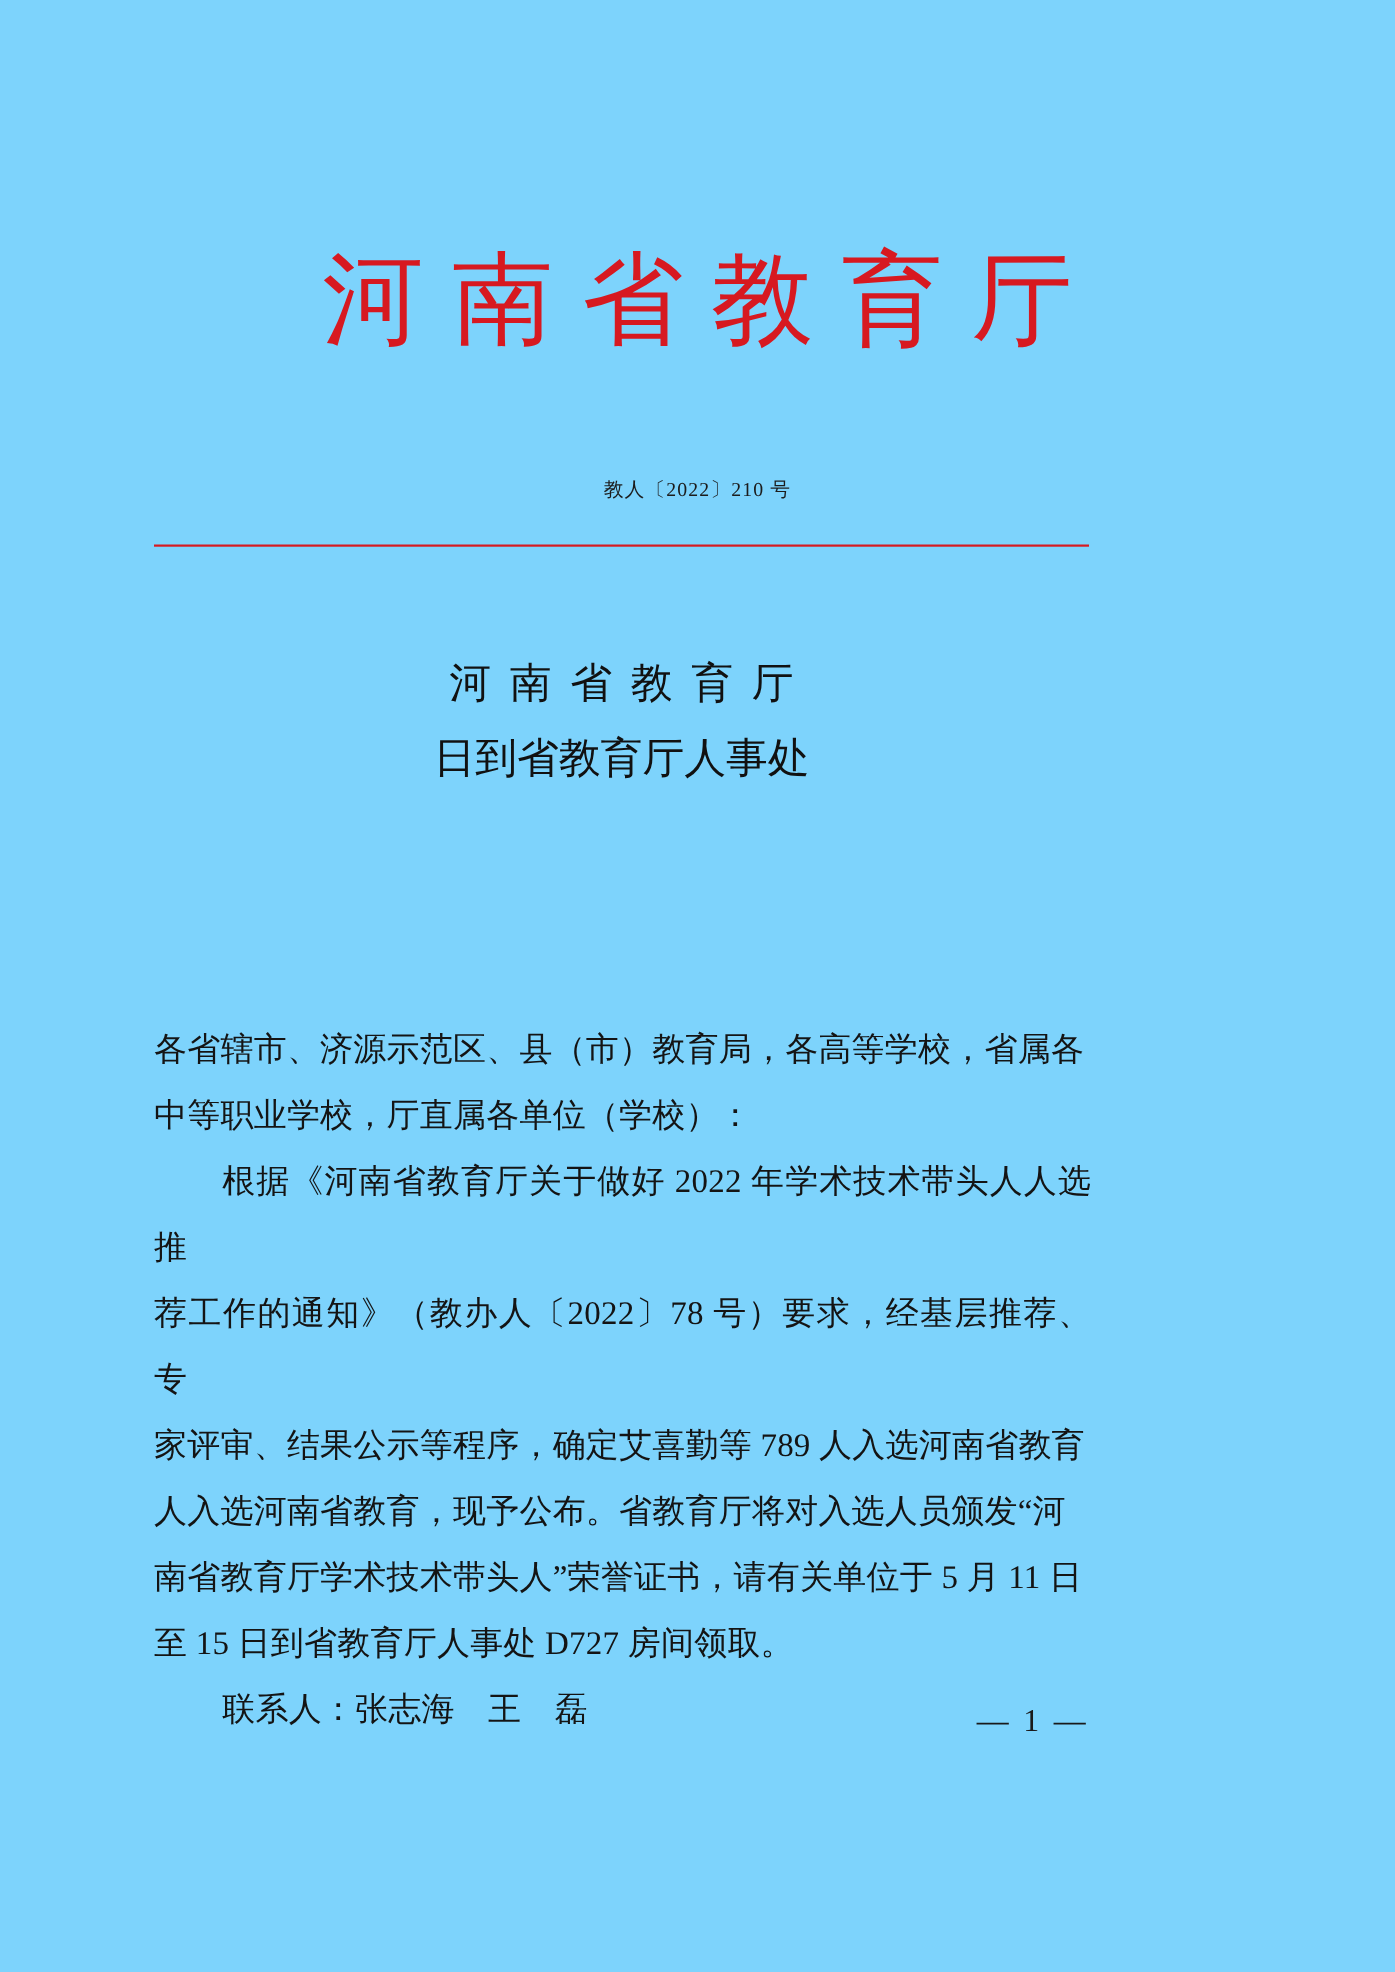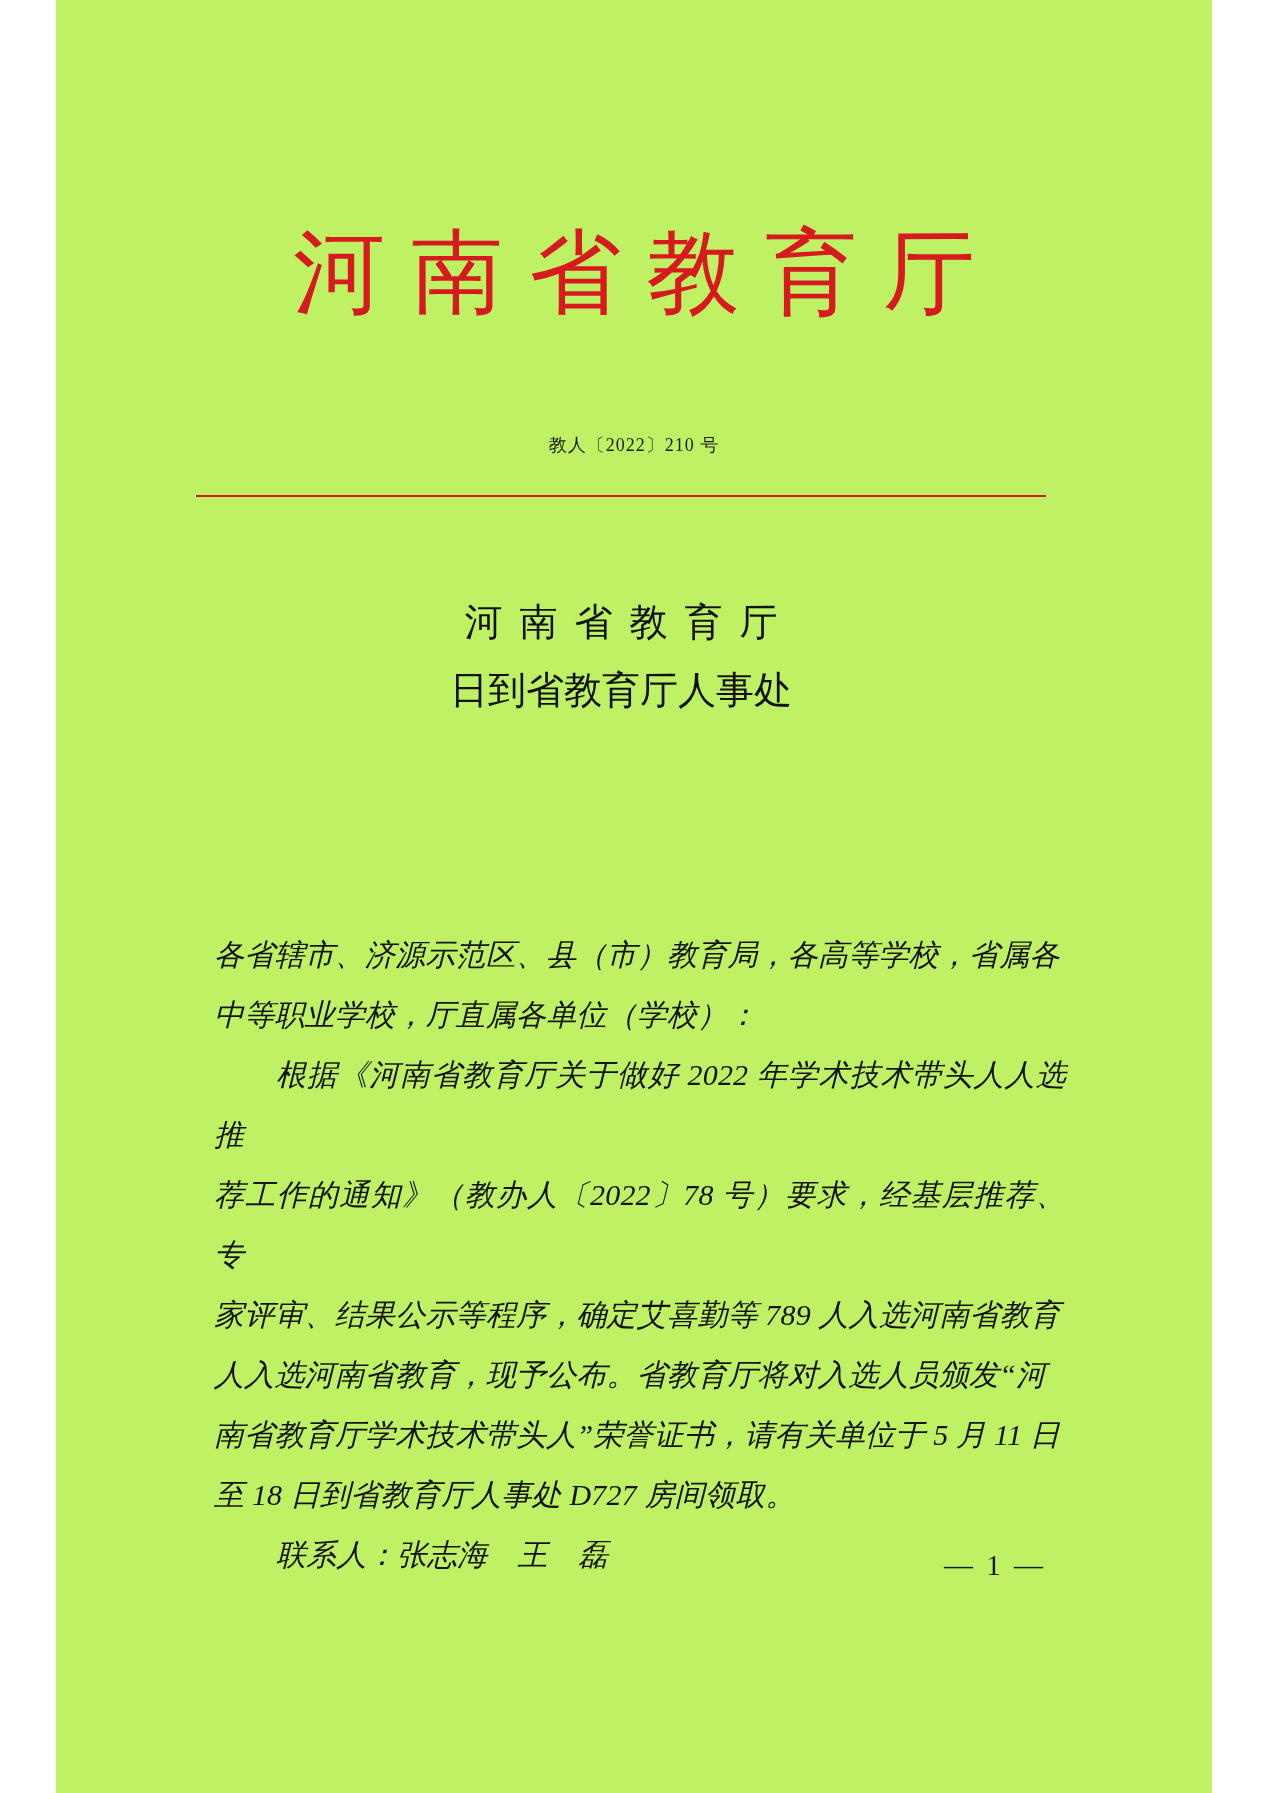--- a/index.html
+++ b/index.html
@@ -6,24 +6,24 @@
     margin: 0;
     padding: 0;
     background: #ffffff;
   }
   body {
     font-family: "Liberation Serif", "DejaVu Serif", serif;
     color: #1a1a1a;
   }
   .page {
     position: relative;
-    width: 1156px;
+    width: 1268px;
     height: 1793px;
     margin: 0 auto;
-    background: #bef264;
+    background: #7dd3fc;
     box-sizing: border-box;
     overflow: hidden;
   }
 
   
   .masthead {
     position: absolute;
     top: 222px;
     left: 0;
     right: 0;
@@ -81,23 +81,22 @@
   }
   .title-line.spaced {
     letter-spacing: 17px;
     text-indent: 17px;
   }
 
   
   .body-block {
     position: absolute;
     top: 925px;
-    left: 158px;
+    left: 140px;
     width: 852px;
-    font-style: italic;
   }
   .body-line {
     font-size: 30px;
     line-height: 60px;
     color: #141414;
     text-align: justify;
     text-justify: inter-ideograph;
     letter-spacing: 0.2px;
     white-space: pre-wrap;
   }
@@ -139,20 +138,20 @@
   <div class="body-block">
 
     <div class="body-line">各省辖市、济源示范区、县（市）教育局，各高等学校，省属各</div>
     <div class="body-line">中等职业学校，厅直属各单位（学校）：</div>
 
     <div class="body-line indent">根据《河南省教育厅关于做好 2022 年学术技术带头人人选推</div>
     <div class="body-line">荐工作的通知》（教办人〔2022〕78 号）要求，经基层推荐、专</div>
     <div class="body-line">家评审、结果公示等程序，确定艾喜勤等 789 人入选河南省教育</div>
     <div class="body-line">人入选河南省教育，现予公布。省教育厅将对入选人员颁发“河</div>
     <div class="body-line">南省教育厅学术技术带头人”荣誉证书，请有关单位于 5 月 11 日</div>
-    <div class="body-line">至 18 日到省教育厅人事处 D727 房间领取。</div>
+    <div class="body-line">至 15 日到省教育厅人事处 D727 房间领取。</div>
 
     <div class="body-line indent">联系人：张志海　王　磊</div>
   </div>
 
   <div class="page-footer">— 1 —</div>
 
 </div>
 
 </body></html>

